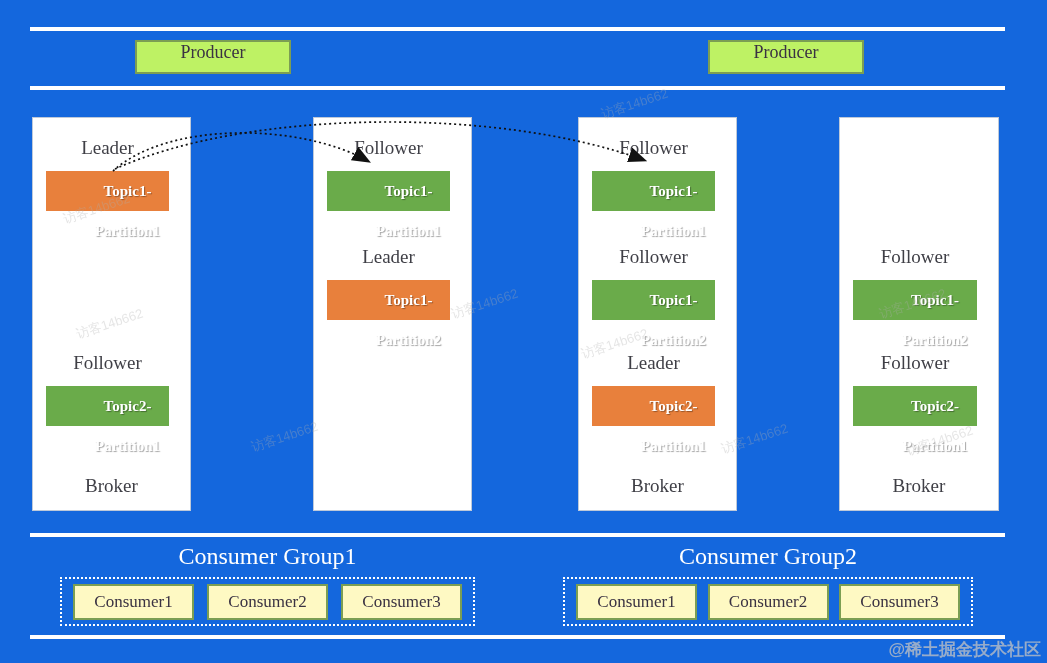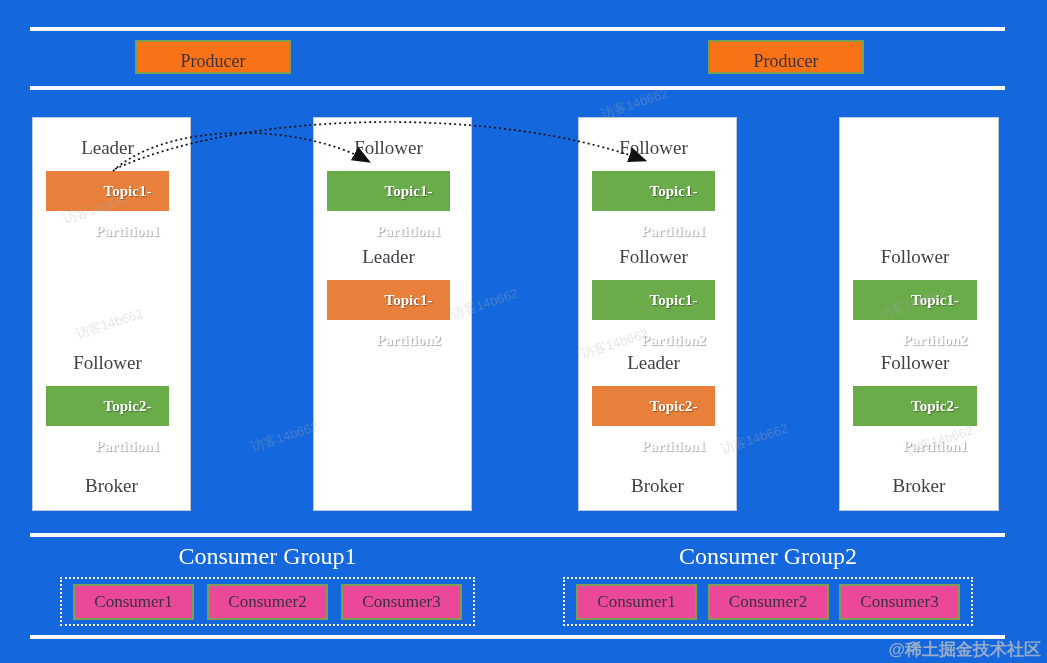--- a/index.html
+++ b/index.html
@@ -3,23 +3,23 @@
 <meta charset="utf-8">
 <style>
   html,body{margin:0;padding:0;background:#0c2f66;}
   .stage{
     position:relative;width:1047px;height:663px;background:#1467dd;
     font-family:"Liberation Serif","DejaVu Serif",serif;overflow:hidden;
   }
   .hline{position:absolute;left:30px;width:975px;height:4px;background:#ffffff;}
   
   .pbox{
-    position:absolute;top:40px;height:34px;background:#f97316;
+    position:absolute;top:40px;height:34px;background:#bef264;
     border:2px solid #7b9e53;box-sizing:border-box;
-    display:flex;align-items:flex-end;justify-content:center;
+    display:flex;align-items:flex-start;justify-content:center;
     font-size:18px;color:#3a3242;
   }
   
   .broker{
     position:absolute;top:117px;width:159px;height:394px;background:#ffffff;
     border:1px solid rgba(110,135,170,.45);box-sizing:border-box;
   }
   .slot{position:absolute;left:0;right:8px;}
   .row-a{top:17px}.row-b{top:126px}.row-c{top:232px}
   .role{height:26px;line-height:26px;text-align:center;font-size:19px;color:#3f3f46;}
@@ -41,21 +41,21 @@
   .cg-title{
     position:absolute;top:540px;height:32px;line-height:32px;text-align:center;
     font-size:24px;color:#ffffff;
   }
   .cg{
     position:absolute;top:577px;height:49px;border:2px dotted #ffffff;
     box-sizing:border-box;display:flex;align-items:center;
     justify-content:space-between;padding:0 11px;
   }
   .cbox{
-    width:121px;height:36px;background:#ec4899;border:2px solid #7b9e53;
+    width:121px;height:36px;background:#fef9c3;border:2px solid #7b9e53;
     box-sizing:border-box;display:flex;align-items:center;justify-content:center;
     font-size:17px;color:#3a3242;
   }
   
   .wm{
     position:absolute;font-size:13px;color:rgba(175,175,175,.32);
     transform:rotate(-18deg);white-space:nowrap;pointer-events:none;
     font-family:"Liberation Sans","DejaVu Sans",sans-serif;
   }
   .wm-site{

